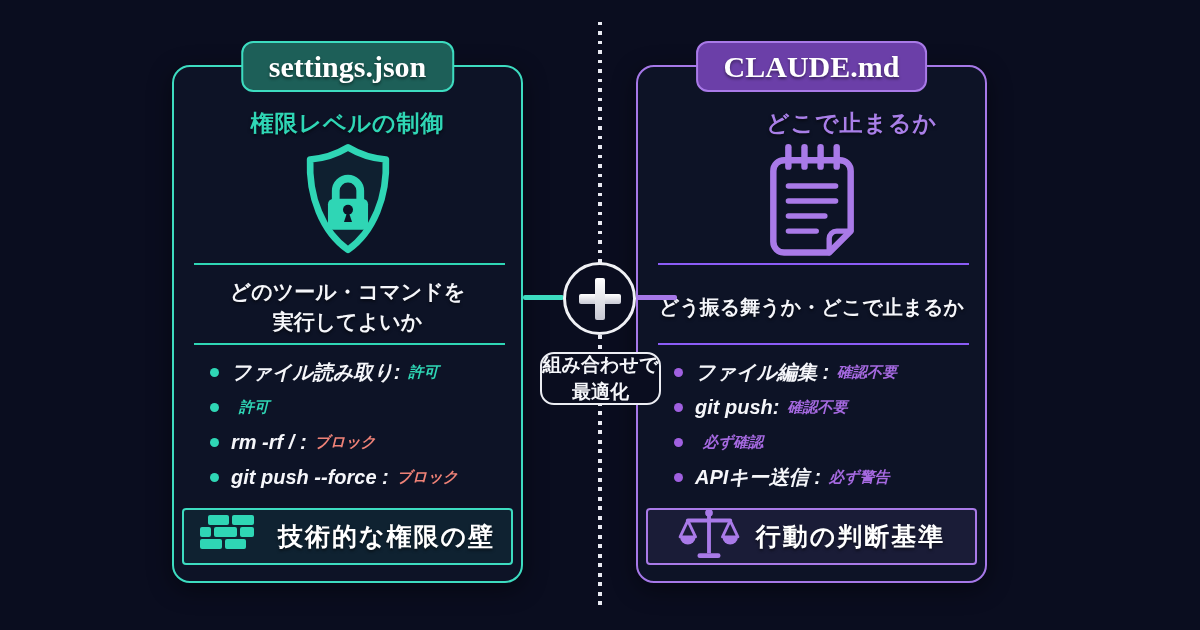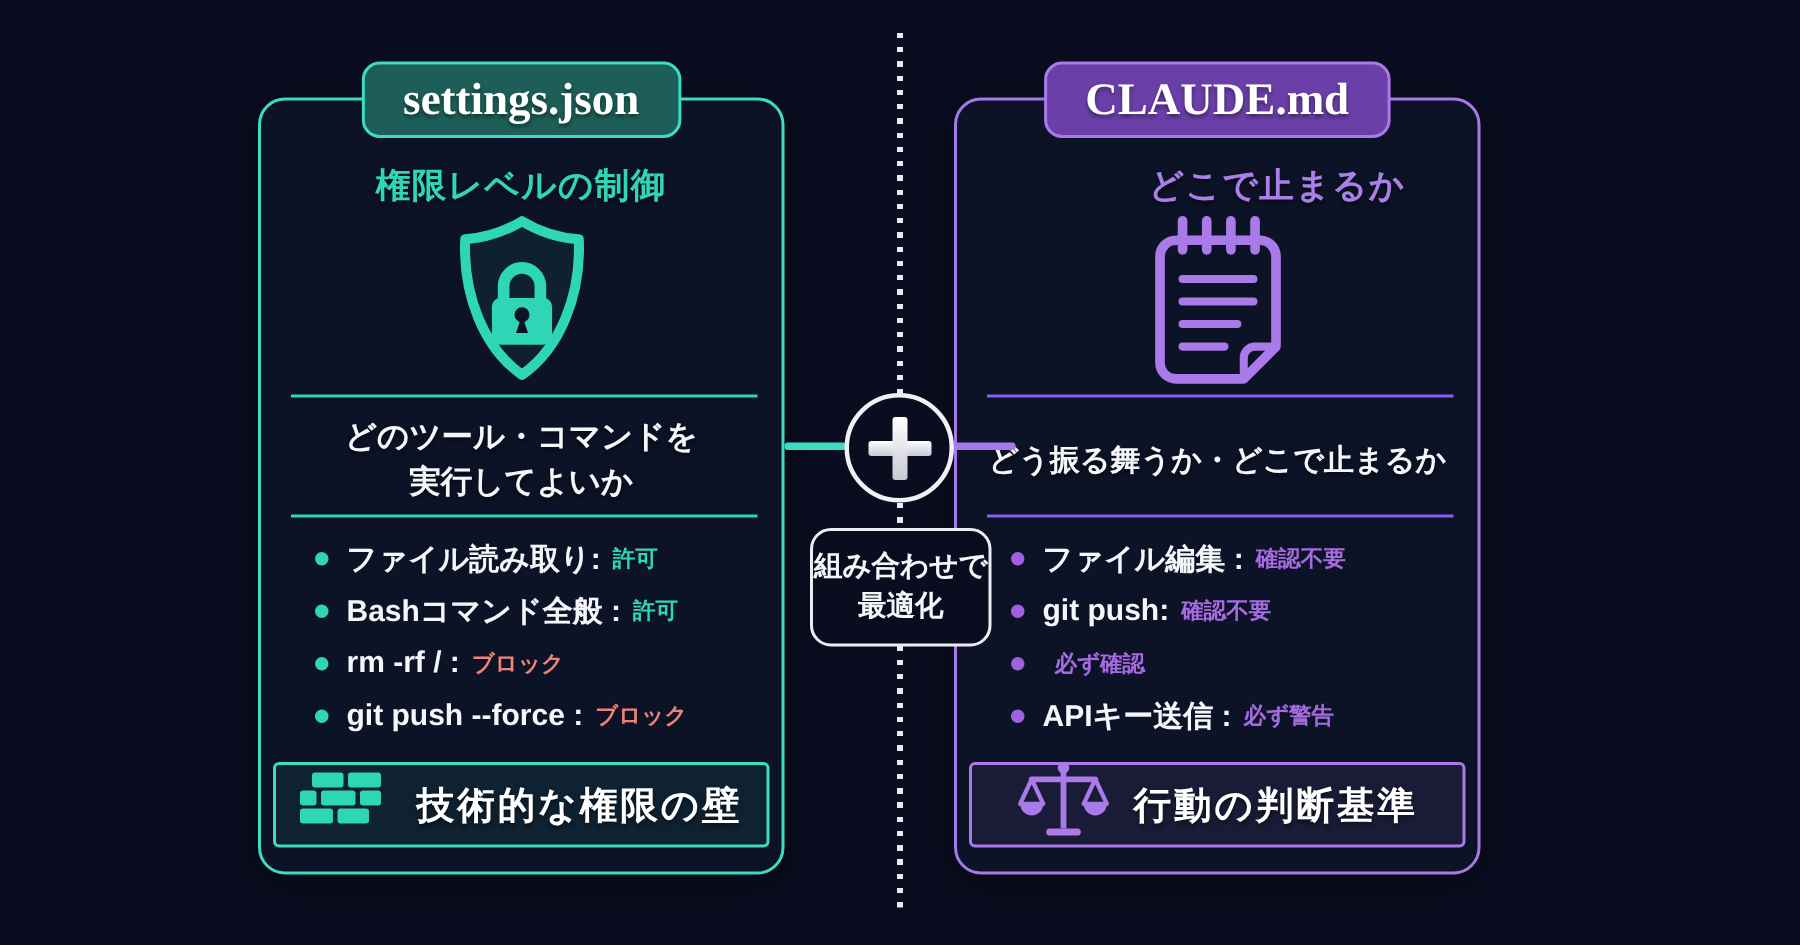--- a/index.html
+++ b/index.html
@@ -56,21 +56,21 @@
 
   .desc {
     position:absolute; top:204px; left:0; width:100%; height:72px;
     display:flex; flex-direction:column; align-items:center; justify-content:center;
     font-size:21px; font-weight:bold; line-height:1.45; color:#f5f6fa;
     text-shadow:0 2px 3px rgba(0,0,0,.5); text-align:center;
   }
   .card.right .desc { font-size:20px; }
 
   .bullets { position:absolute; top:288px; left:36px; width:300px; }
-  .bullet-row { display:flex; align-items:center; height:35px; white-space:nowrap; }
+  .bullet-row { display:flex; align-items:center; height:35px; white-space:nowrap;font-style:italic; }
   .dot { width:9px; height:9px; border-radius:50%; margin-right:12px; flex:0 0 auto; }
   .card.left  .dot { background:#2fd6b5; }
   .card.right .dot { background:#a060e0; }
   .bullet-row .label { font-size:20px; font-weight:bold; color:#f5f6fa; }
   .bullet-row .value { font-size:15px; font-weight:bold; margin-left:8px; }
   .val-allow  { color:#2fd6b5; }
   .val-block  { color:#ef8277; }
   .val-purple { color:#a569e0; }
 
   .footer-badge {
@@ -87,21 +87,21 @@
   .connector.teal   { left:523px; background:#3ddcc0; }
   .connector.purple { left:636px; background:#a678e8; }
 
   .plus-circle {
     position:absolute; left:563px; top:262px; width:73px; height:73px;
     border-radius:50%; background:#0a0d1f; border:3.5px solid #f0f1f5;
     display:flex; align-items:center; justify-content:center;
   }
 
   .center-badge {
-    position:absolute; left:540px; top:352px; width:121px; height:79px;
+    position:absolute; left:540px; top:352px; width:121px; height:53px;
     background:#0a0d1f; border:2.5px solid #ecedf3; border-radius:14px;
     display:flex; flex-direction:column; align-items:center; justify-content:center;
     font-size:19px; font-weight:bold; line-height:1.4; color:#f5f6fa;
     text-align:center; white-space:nowrap;
   }
 </style>
 </head>
 <body>
 
 <div class="stage">
@@ -132,21 +132,20 @@
     <div class="sep s2"></div>
 
     <div class="bullets">
       <div class="bullet-row">
         <span class="dot"></span>
         <span class="label">ファイル読み取り:</span>
         <span class="value val-allow">許可</span>
       </div>
       <div class="bullet-row">
         <span class="dot"></span>
-        <span class="label">Bashコマンド全般 :</span>
         <span class="value val-allow">許可</span>
       </div>
       <div class="bullet-row">
         <span class="dot"></span>
         <span class="label">rm -rf / :</span>
         <span class="value val-block">ブロック</span>
       </div>
       <div class="bullet-row">
         <span class="dot"></span>
         <span class="label">git push --force :</span>

